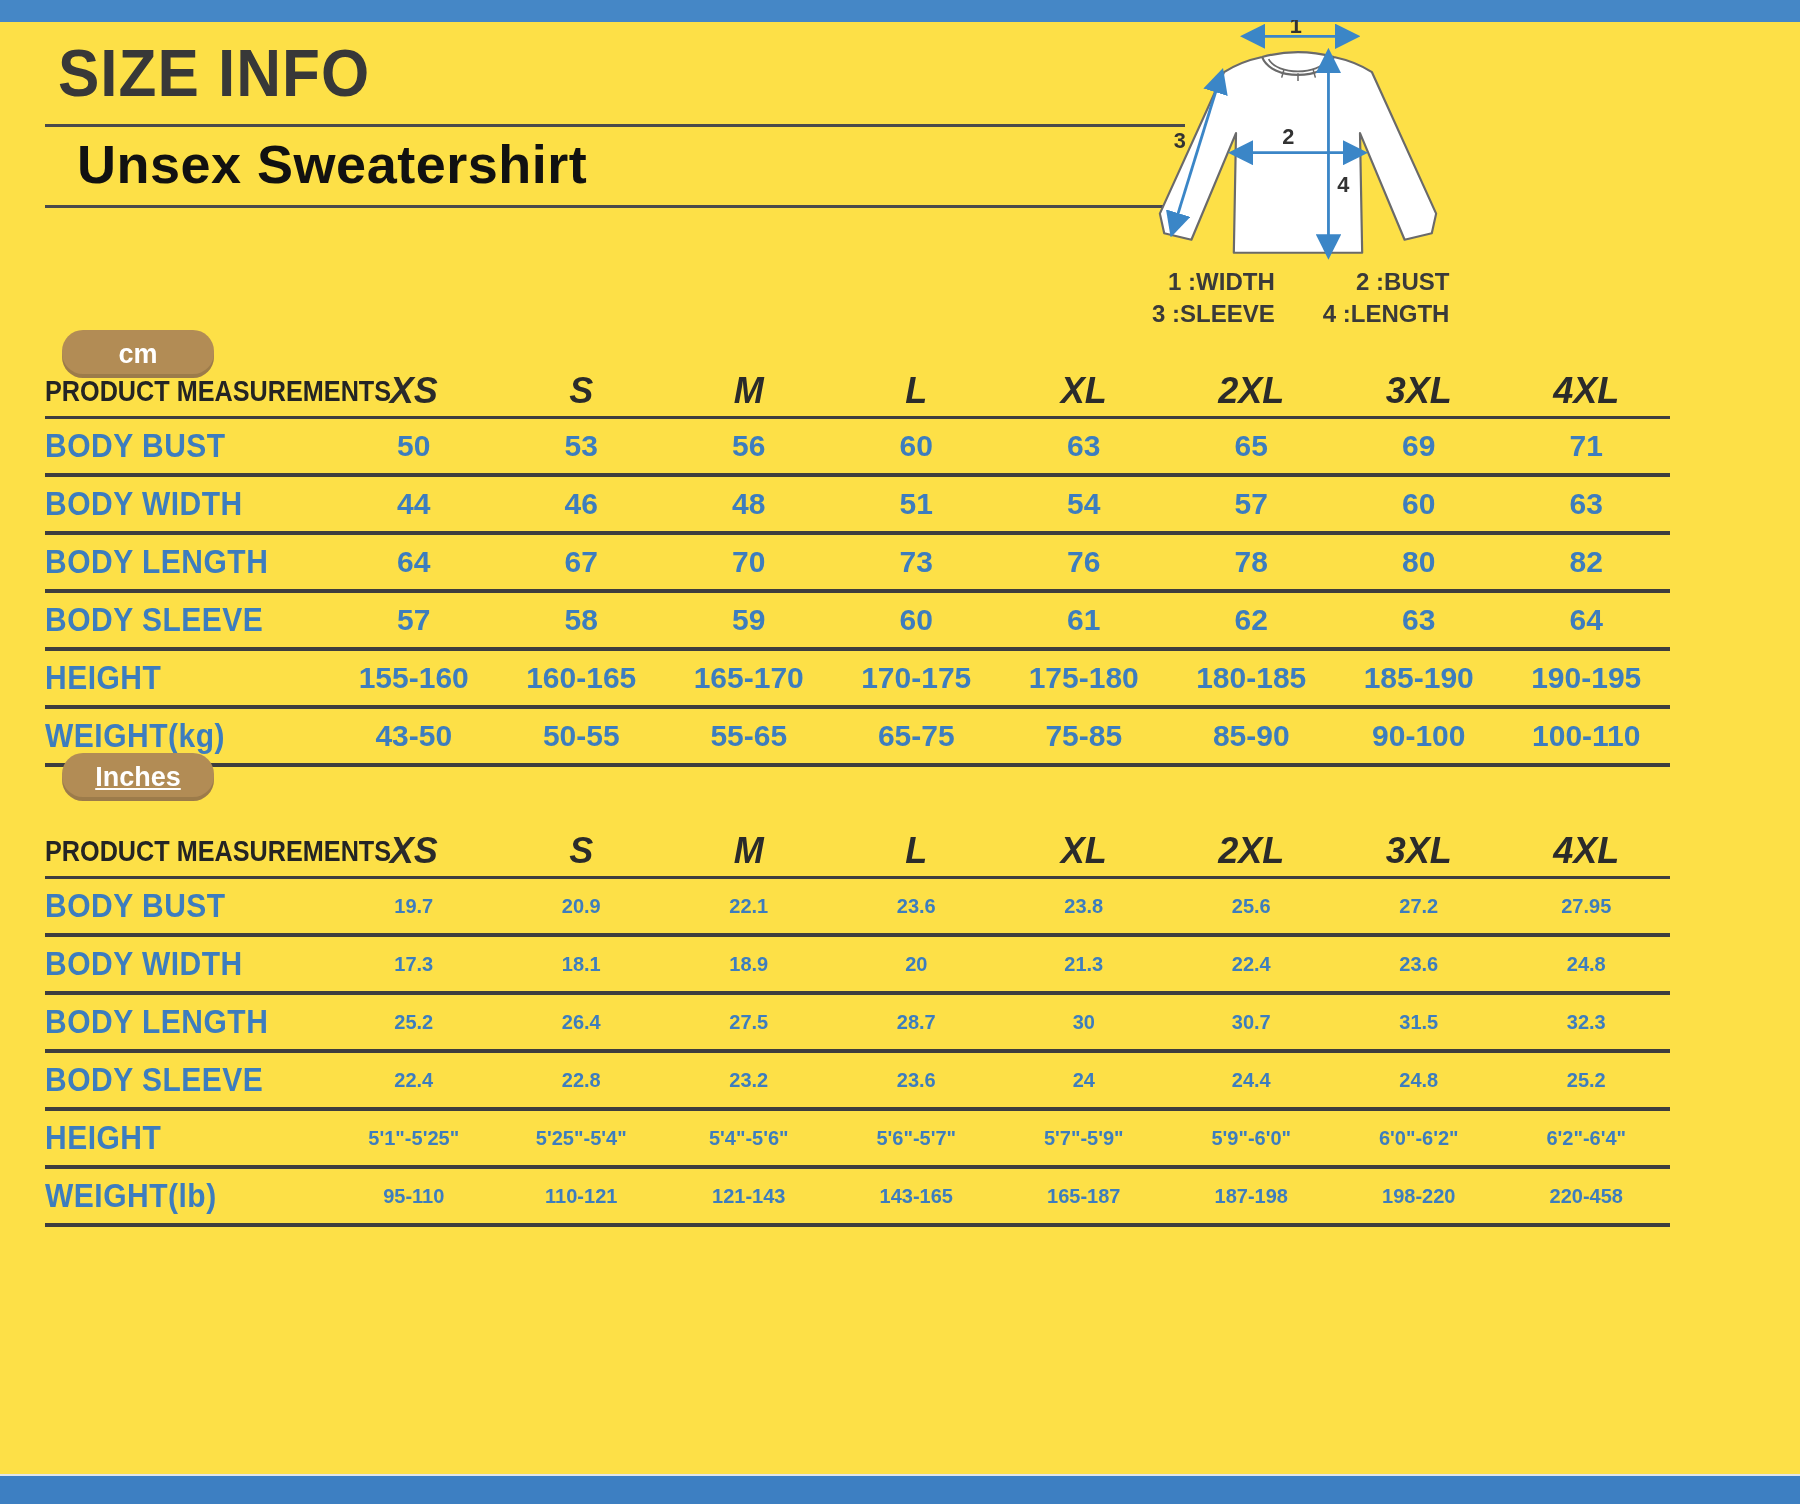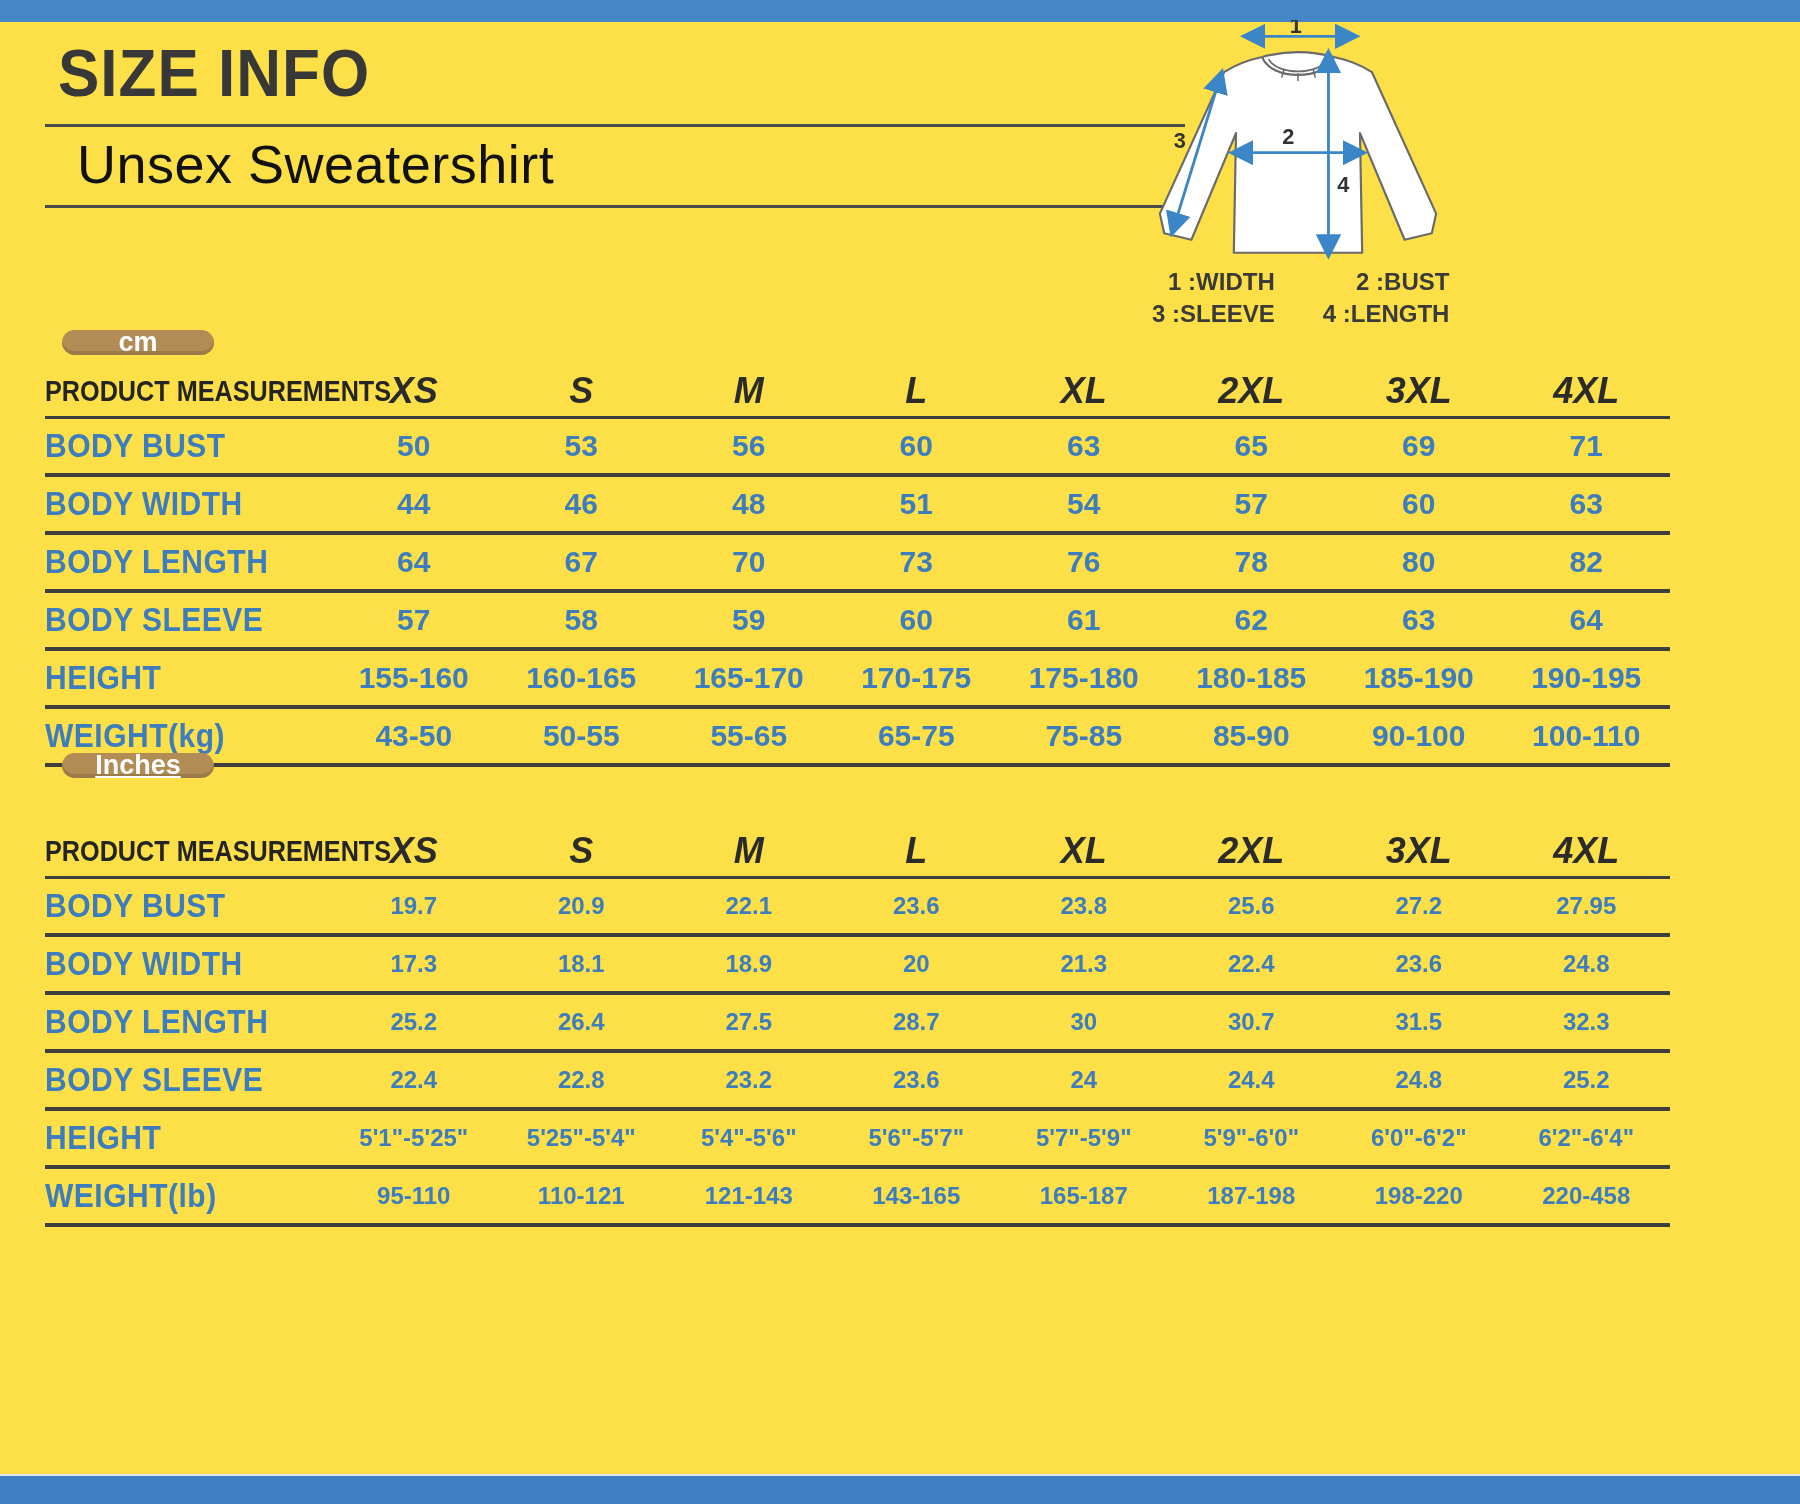--- a/index.html
+++ b/index.html
@@ -13,31 +13,31 @@
   .title{
     position:absolute;left:58px;top:34px;margin:0;
     font-size:62px;font-weight:800;color:#383838;letter-spacing:1px;
     transform:scaleY(1.08);transform-origin:left top;
   }
   .subtitle-wrap{
     position:absolute;left:45px;top:124px;width:1140px;
     border-top:3px solid #4a4a4a;border-bottom:3px solid #4a4a4a;
     padding:6px 0 10px 32px;box-sizing:border-box;
   }
-  .subtitle{font-size:54px;font-weight:400;color:#111;letter-spacing:0.5px;}
+  .subtitle{font-size:54px;font-weight:700;color:#111;letter-spacing:0.5px;}
 
   .diagram{position:absolute;left:1118px;top:20px;width:360px;}
   .legend{
     position:absolute;left:1152px;top:268px;
     display:grid;grid-template-columns:auto auto;column-gap:48px;row-gap:4px;
     font-size:24px;font-weight:700;color:#3a3a3a;white-space:nowrap;text-align:right;
   }
 
   .badge{
-    position:absolute;left:62px;width:152px;height:25px;background:#b28c55;
+    position:absolute;left:62px;width:152px;height:48px;background:#b28c55;
     border-radius:21px;color:#fff;font-size:27px;font-weight:700;
     display:flex;align-items:center;justify-content:center;
     box-shadow:inset 0 -4px 0 rgba(0,0,0,0.12);
   }
   .badge.cm{top:330px;}
   .badge.inches{top:753px;text-decoration:underline;}
 
   .size-table{position:absolute;left:45px;width:1625px;}
   .size-table.cm{top:366px;}
   .size-table.inches{top:826px;}
@@ -51,21 +51,21 @@
   .head-label{
     text-align:left;font-size:26px;font-weight:800;color:#242424;
     transform:scaleY(1.15) scaleX(0.97);transform-origin:left center;letter-spacing:0;
   }
   .size-head{font-size:36px;font-weight:800;color:#2b2b2b;font-style:italic;}
   .rowlabel{
     text-align:left;font-size:30px;font-weight:800;color:#3d7dbe;
     transform:scaleY(1.12);transform-origin:left center;letter-spacing:0.5px;
   }
   .val{font-size:30px;font-weight:800;color:#3d7dbe;}
-  .size-table.inches .val{font-size:24px;}
+  .size-table.inches .val{font-size:20px;}
 
   svg text{font-family:"Liberation Sans", sans-serif;}
 </style>
 </head>
 <body>
 
 <div class="page">
 
   <div class="top-bar"></div>
 

